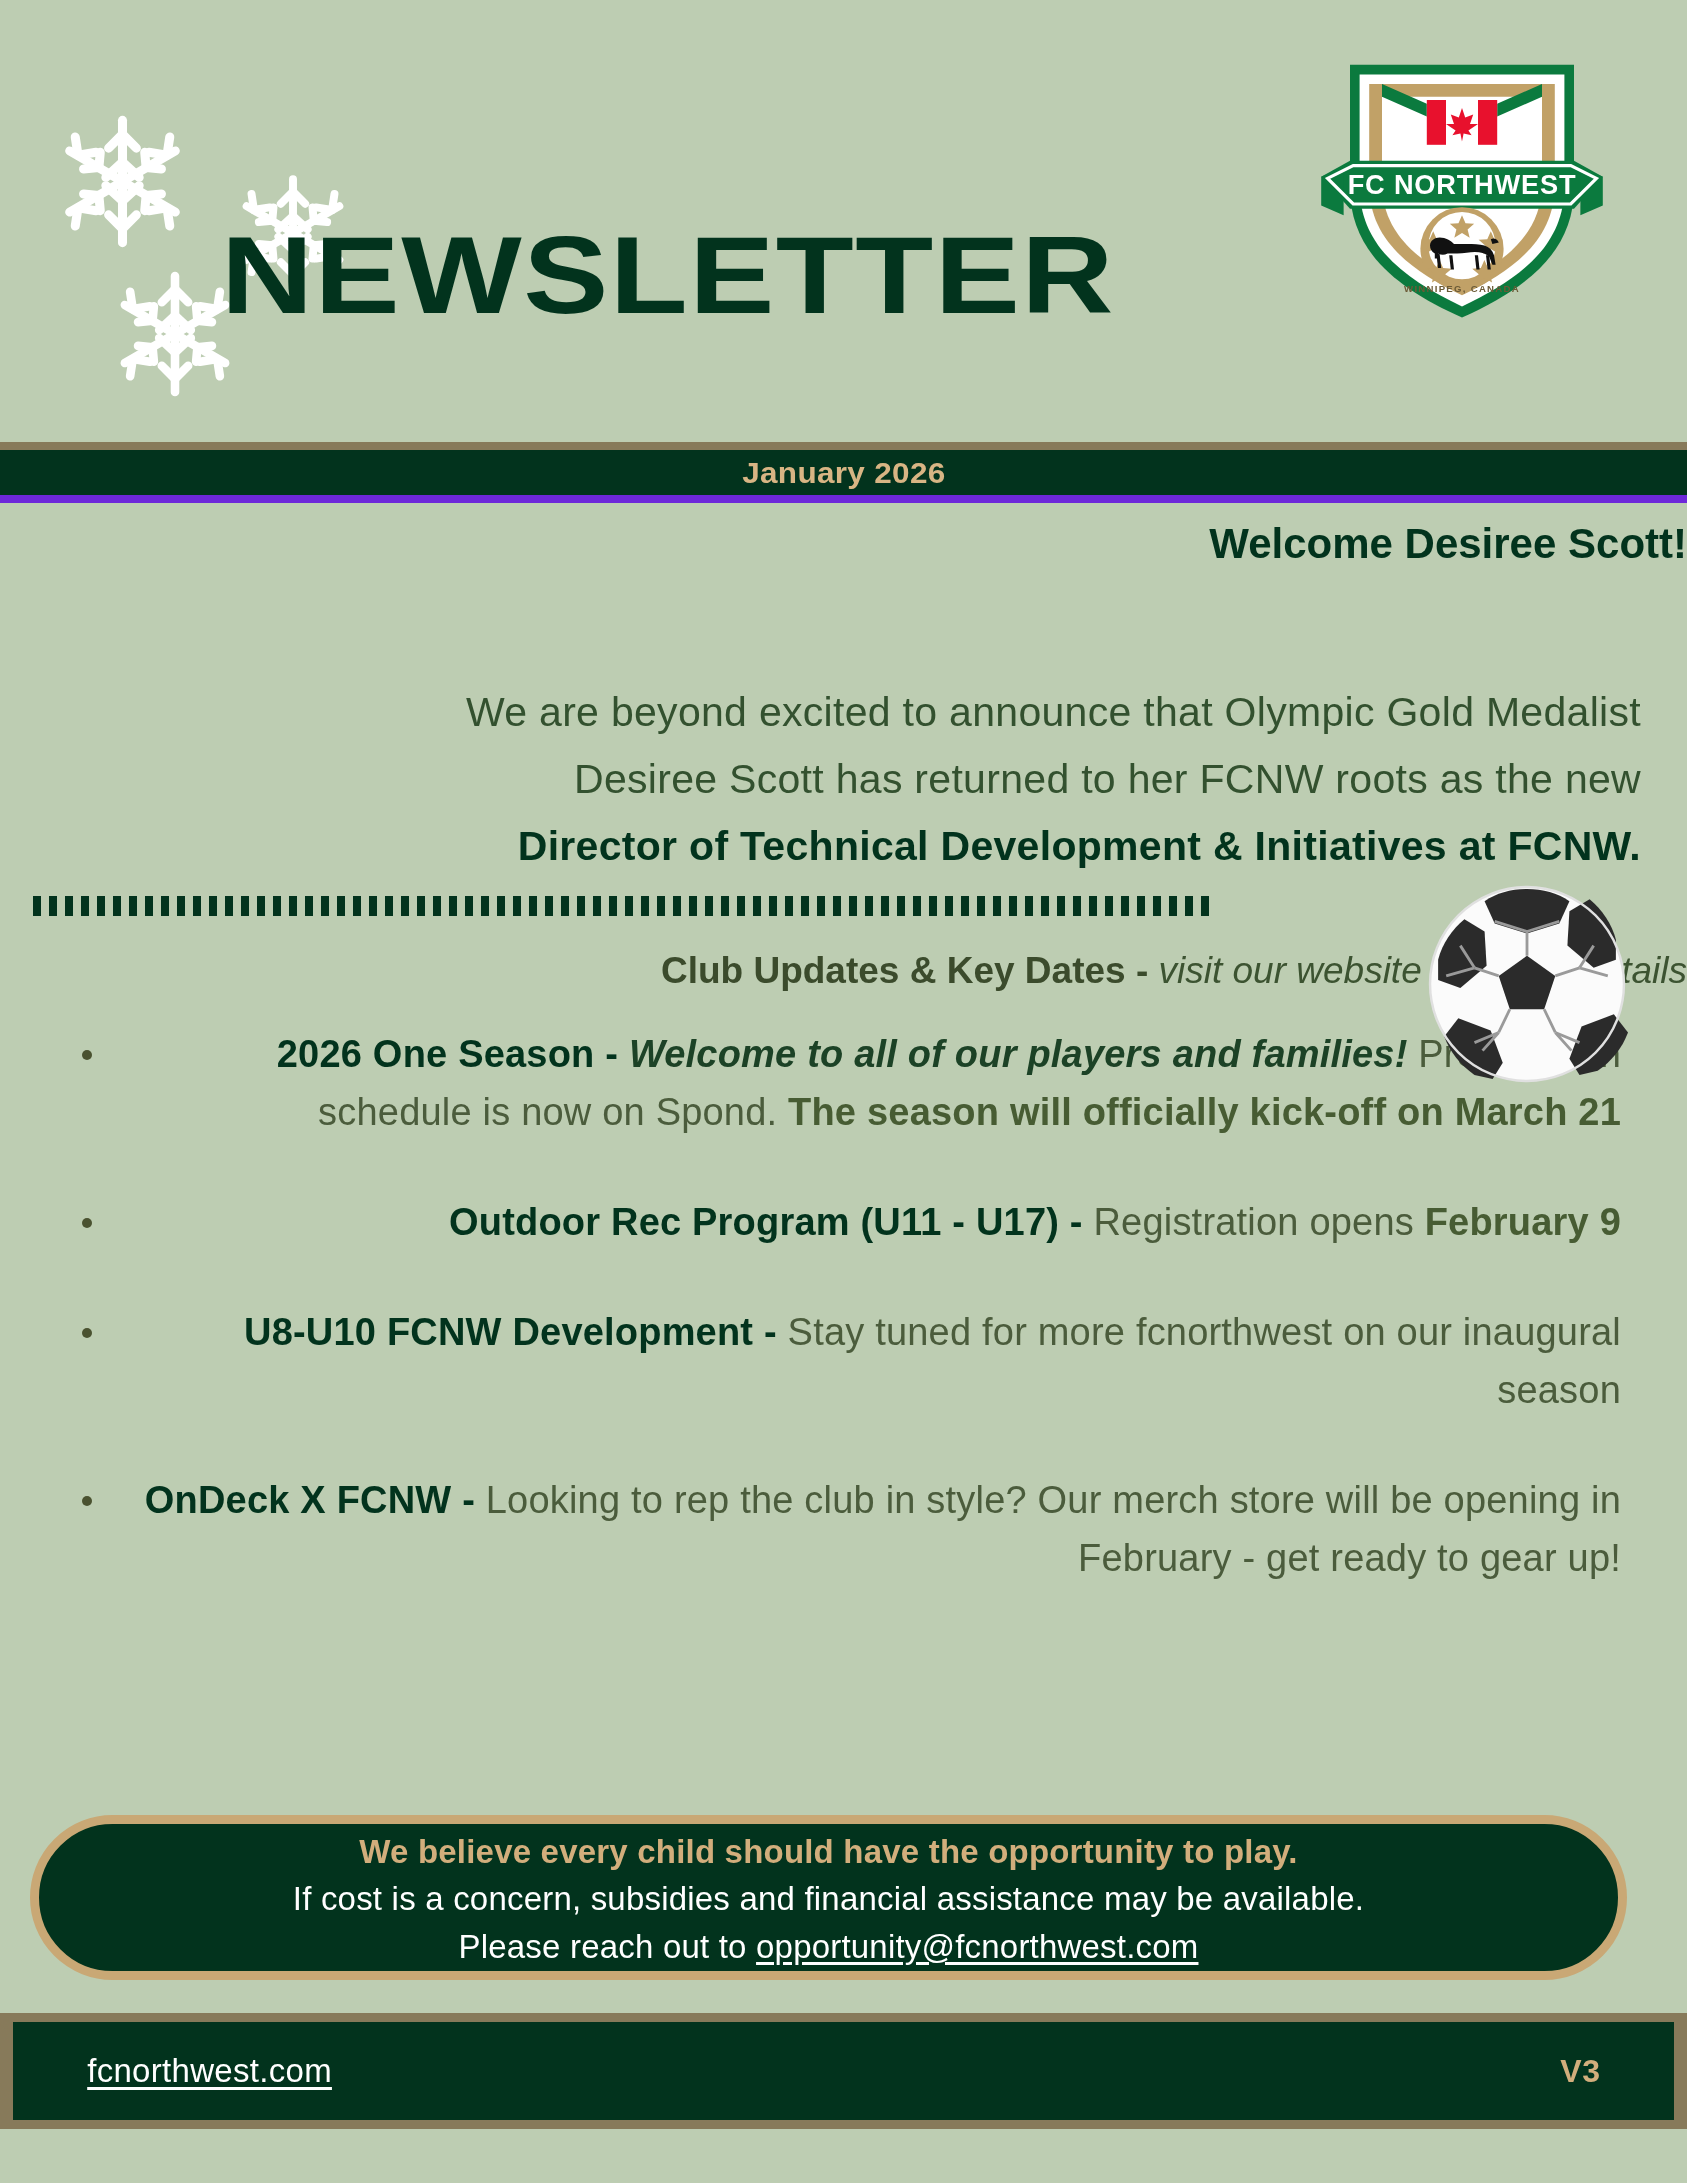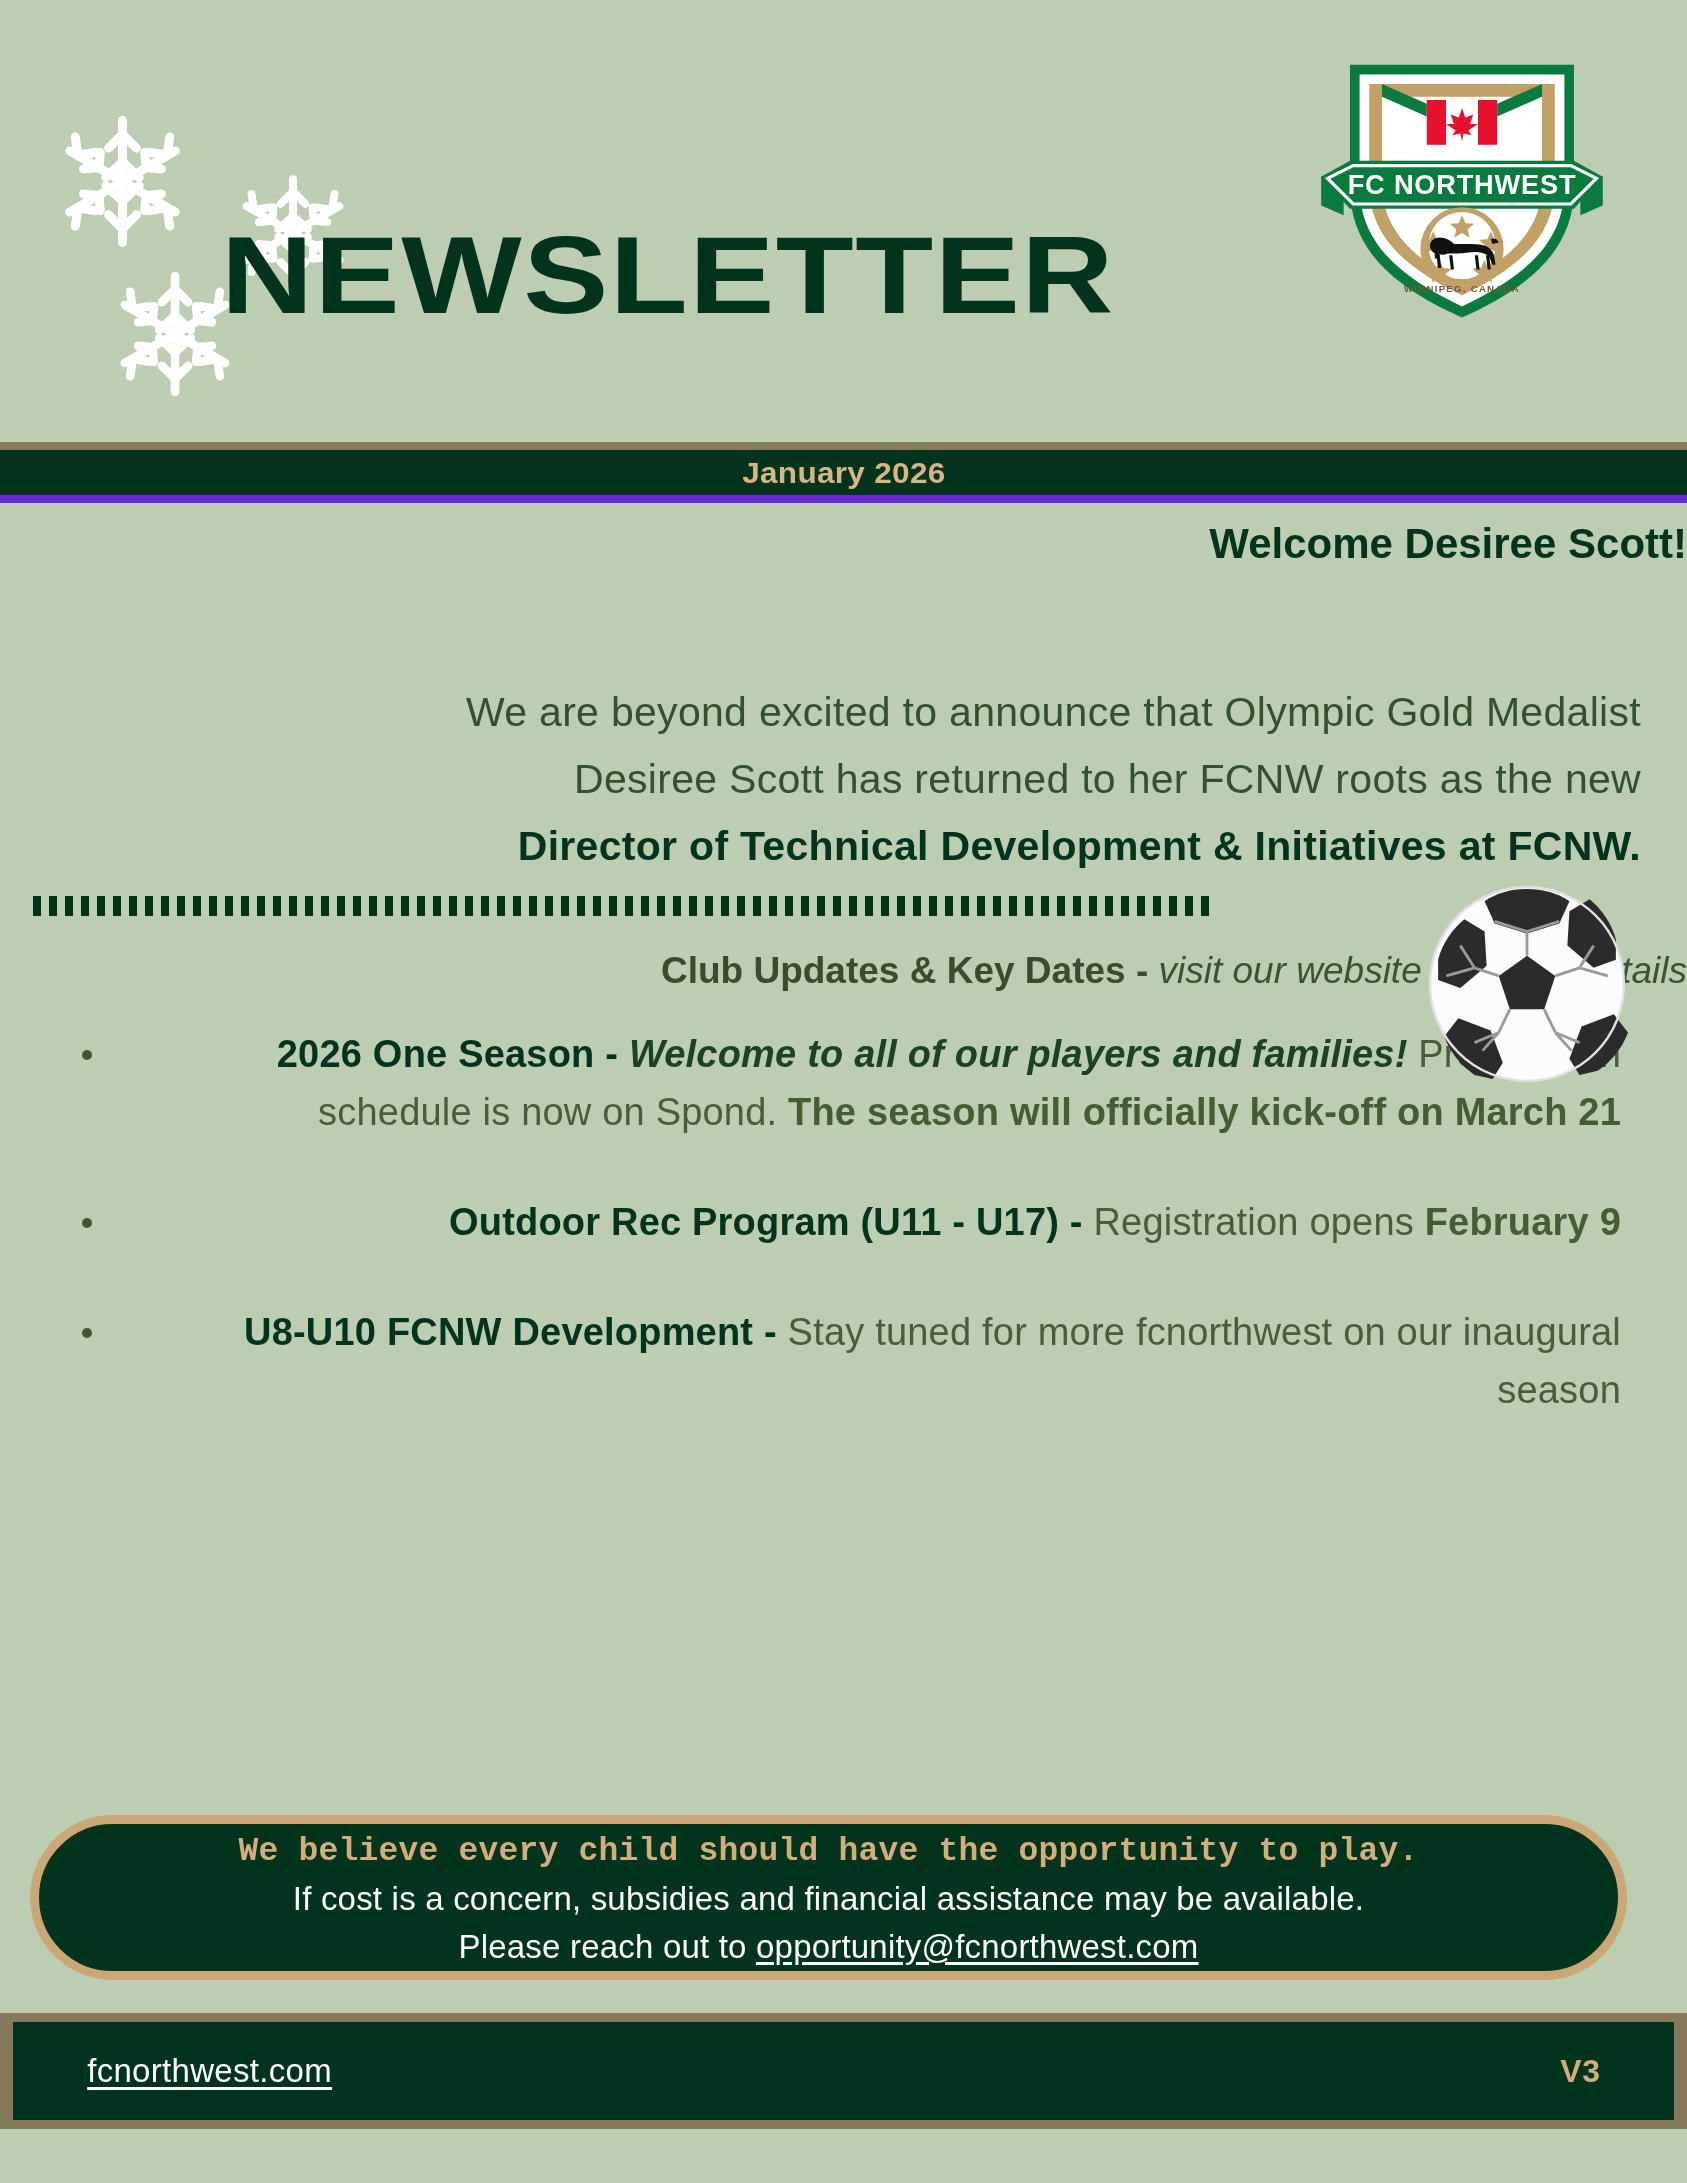--- a/index.html
+++ b/index.html
@@ -188,21 +188,21 @@
     border: 9.3px solid #c9a875;
     border-radius: 96px;
     box-sizing: border-box;
     display: flex;
     flex-direction: column;
     align-items: center;
     justify-content: center;
     padding-top: 4px;
   }
   .callout .c1 {
-    font-family: Liberation Mono, monospace;
+    font-family: Liberation Sans, sans-serif;
     font-weight: bold;
     font-size: 33px;
     line-height: 46px;
     color: #d2ae7c;
     letter-spacing: 0.2px;
   }
   .callout .c2, .callout .c3 {
     font-family: "Liberation Sans Narrow", "Liberation Sans", sans-serif;
     font-size: 33px;
     line-height: 48px;
@@ -492,20 +492,23 @@
     <ul class="bullets">
       <li>
         <b>2026 One Season - </b><i class="bi">Welcome to all of our players and families!</i><span> Pre-Season schedule is now on Spond. </span><b class="olive">The season will officially kick-off on March 21</b>
       </li>
       <li>
         <b>Outdoor Rec Program (U11 - U17) - </b><span>Registration opens </span><b class="olive">February 9</b>
       </li>
       <li>
         <b>U8-U10 FCNW Development - </b><span>Stay tuned for more fcnorthwest on our inaugural season</span>
       </li>
+      <li>
+        <b>OnDeck X FCNW - </b><span>Looking to rep the club in style? Our merch store will be opening in February - get ready to gear up!</span>
+      </li>
     </ul>
   </div>
 
   <svg class="soccer-ball" viewBox="0 0 100 100">
     <circle cx="50" cy="50" r="48" fill="#fbfbfb"></circle>
     <g fill="#2b2b2b">
       <path d="M50 36 l14 10 -5.5 16.5 h-17 L36 46 Z"></path>
       <path d="M50 3 c8 0 15 2 21 6 l-5 11 -16 5 -16-5 -5-11 c6-4 13-6 21-6z"></path>
       <path d="M6 38 c2-8 7-15 13-20 l10 6 1 17 -13 11 -11-4z"></path>
       <path d="M94 38 l-11 4 -13-11 1-17 10-6 c6 5 11 12 13 20z"></path>

